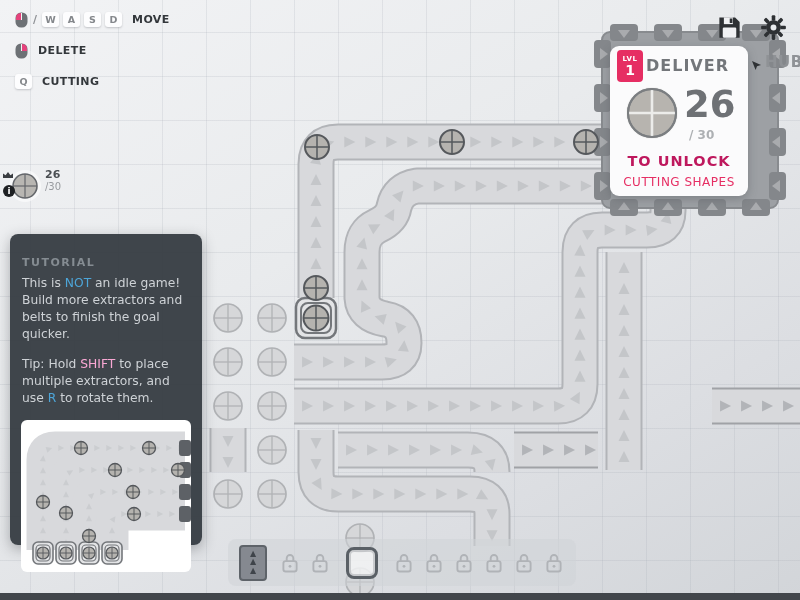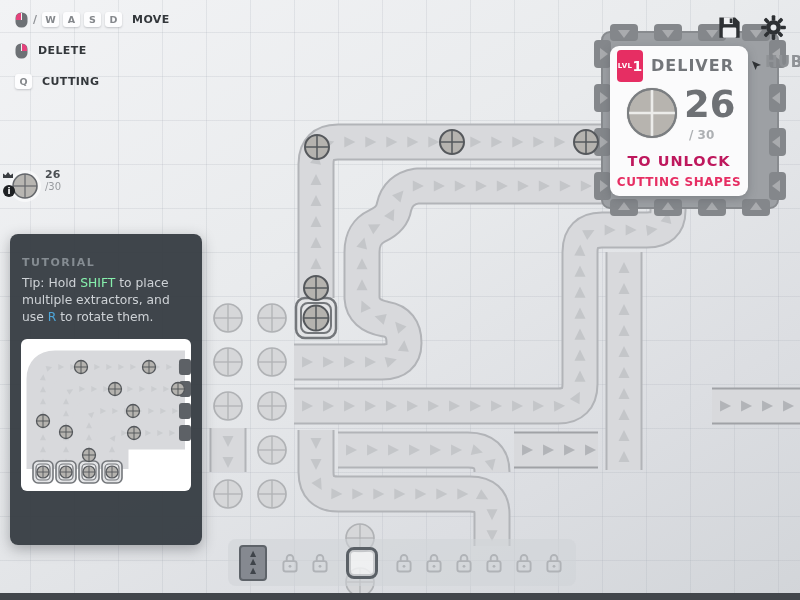--- a/index.html
+++ b/index.html
@@ -36,31 +36,31 @@
     background:rgba(57,63,69,.97);border-radius:8px;padding:10px 11px;box-shadow:0 4px 14px rgba(40,44,50,.35)}
   .tutorial .title{font-size:11px;font-weight:bold;letter-spacing:1.5px;color:#858c92;margin:12px 0 6px 1px}
   .tutorial p{margin:0 0 13px 1px;font-size:12.3px;line-height:17px;color:#ced2d6}
   .tutorial p .hl{color:#4da5d8}
   .tut-img{width:170px;height:152px;background:#ffffff;border-radius:6px;overflow:hidden}
 
   
   .hud-panel{position:absolute;left:610px;top:46px;width:138px;height:150px;background:#fbfbfc;
     border-radius:9px;box-shadow:0 3px 10px rgba(70,74,80,.35)}
   .lvl-badge{position:absolute;left:7px;top:4px;width:26px;height:32px;border-radius:4px;
-    display:flex;flex-direction:row;align-items:center;justify-content:center;color:#fff}
+    display:flex;flex-direction:column;align-items:center;justify-content:center;color:#fff}
   .lvl-badge .l1{font-size:7px;font-weight:bold;letter-spacing:.5px;line-height:8px}
   .lvl-badge .l2{font-size:14px;font-weight:bold;line-height:15px}
-  .hud-deliver{position:absolute;left:36px;top:10px;width:88px;text-align:right;font-size:16px;
+  .hud-deliver{position:absolute;left:36px;top:10px;width:88px;text-align:left;font-size:16px;
     font-weight:bold;letter-spacing:1px;color:#73767a}
   .hud-count{position:absolute;left:74px;top:40px;font-size:37px;font-weight:bold;color:#6e7175;line-height:38px}
   .hud-goal{position:absolute;left:79px;top:82px;font-size:12px;font-weight:bold;color:#adb0b3}
   .hud-unlock{position:absolute;left:0;top:107px;width:100%;text-align:center;font-size:14.5px;
     font-weight:bold;letter-spacing:1px;color:#be185d}
   .hud-reward{position:absolute;left:0;top:129px;width:100%;text-align:center;font-size:12px;
-    font-weight:bold;letter-spacing:.5px}
+    font-weight:normal;letter-spacing:.5px}
   .hub-tag{position:absolute;left:751px;top:53px;display:flex;align-items:flex-end;font-size:15px;
     font-weight:bold;color:#8f9296;letter-spacing:.5px}
   .hub-tag svg{margin-right:3px}
 
   
   .top-icons{position:absolute;right:12px;top:12px;display:flex;gap:14px}
   .icon-btn{width:30px;height:30px;display:flex;align-items:center;justify-content:center;cursor:pointer}
 
   
   .toolbar{position:absolute;left:228px;top:539px;width:348px;height:47px;
@@ -408,21 +408,22 @@
         <circle cx="7" cy="25" r="6" fill="#1e2023"></circle>
         <text x="7" y="28.4" font-size="9" font-weight="bold" fill="#ffffff" text-anchor="middle" font-family="DejaVu Sans, sans-serif">i</text>
       </g>
     </svg>
     <div class="num">26</div>
     <div class="den">/30</div>
   </div>
 
   <div class="tutorial">
     <div class="title">TUTORIAL</div>
-    <p><span>Tip: Hold </span><span class="hl" style="color: #86efac;">SHIFT</span><span> to place multiple extractors, and use </span><span class="hl" style="color: rgb(77, 165, 216);">R</span><span> to rotate them.</span></p>
+    <p><span>This is </span><span class="hl" style="color: rgb(77, 165, 216);">NOT</span><span> an idle game! Build more extractors and belts to finish the goal quicker.</span></p>
+    <p><span>Tip: Hold </span><span class="hl" style="color: #f9a8d4;">SHIFT</span><span> to place multiple extractors, and use </span><span class="hl" style="color: rgb(77, 165, 216);">R</span><span> to rotate them.</span></p>
     <div class="tut-img">
       <svg id="tutsvg" width="170" height="152" viewBox="0 0 170 152">
         <g id="tut-belts">
           <path d="M22,130 V40 Q22,28 34,28 H164" fill="none" stroke="#c7c9cc" stroke-width="16" stroke-linejoin="round"></path>
             <path class="belt t" d="M22,130 V40 Q22,28 34,28 H164" stroke="#dddee1" stroke-width="13"></path>
           <path d="M45,130 V62 Q45,50 57,50 H164" fill="none" stroke="#c7c9cc" stroke-width="16" stroke-linejoin="round"></path>
             <path class="belt t" d="M45,130 V62 Q45,50 57,50 H164" stroke="#dddee1" stroke-width="13"></path>
           <path d="M68,130 V84 Q68,72 80,72 H164" fill="none" stroke="#c7c9cc" stroke-width="16" stroke-linejoin="round"></path>
             <path class="belt t" d="M68,130 V84 Q68,72 80,72 H164" stroke="#dddee1" stroke-width="13"></path>
           <path d="M91,130 V106 Q91,94 103,94 H164" fill="none" stroke="#c7c9cc" stroke-width="16" stroke-linejoin="round"></path>

